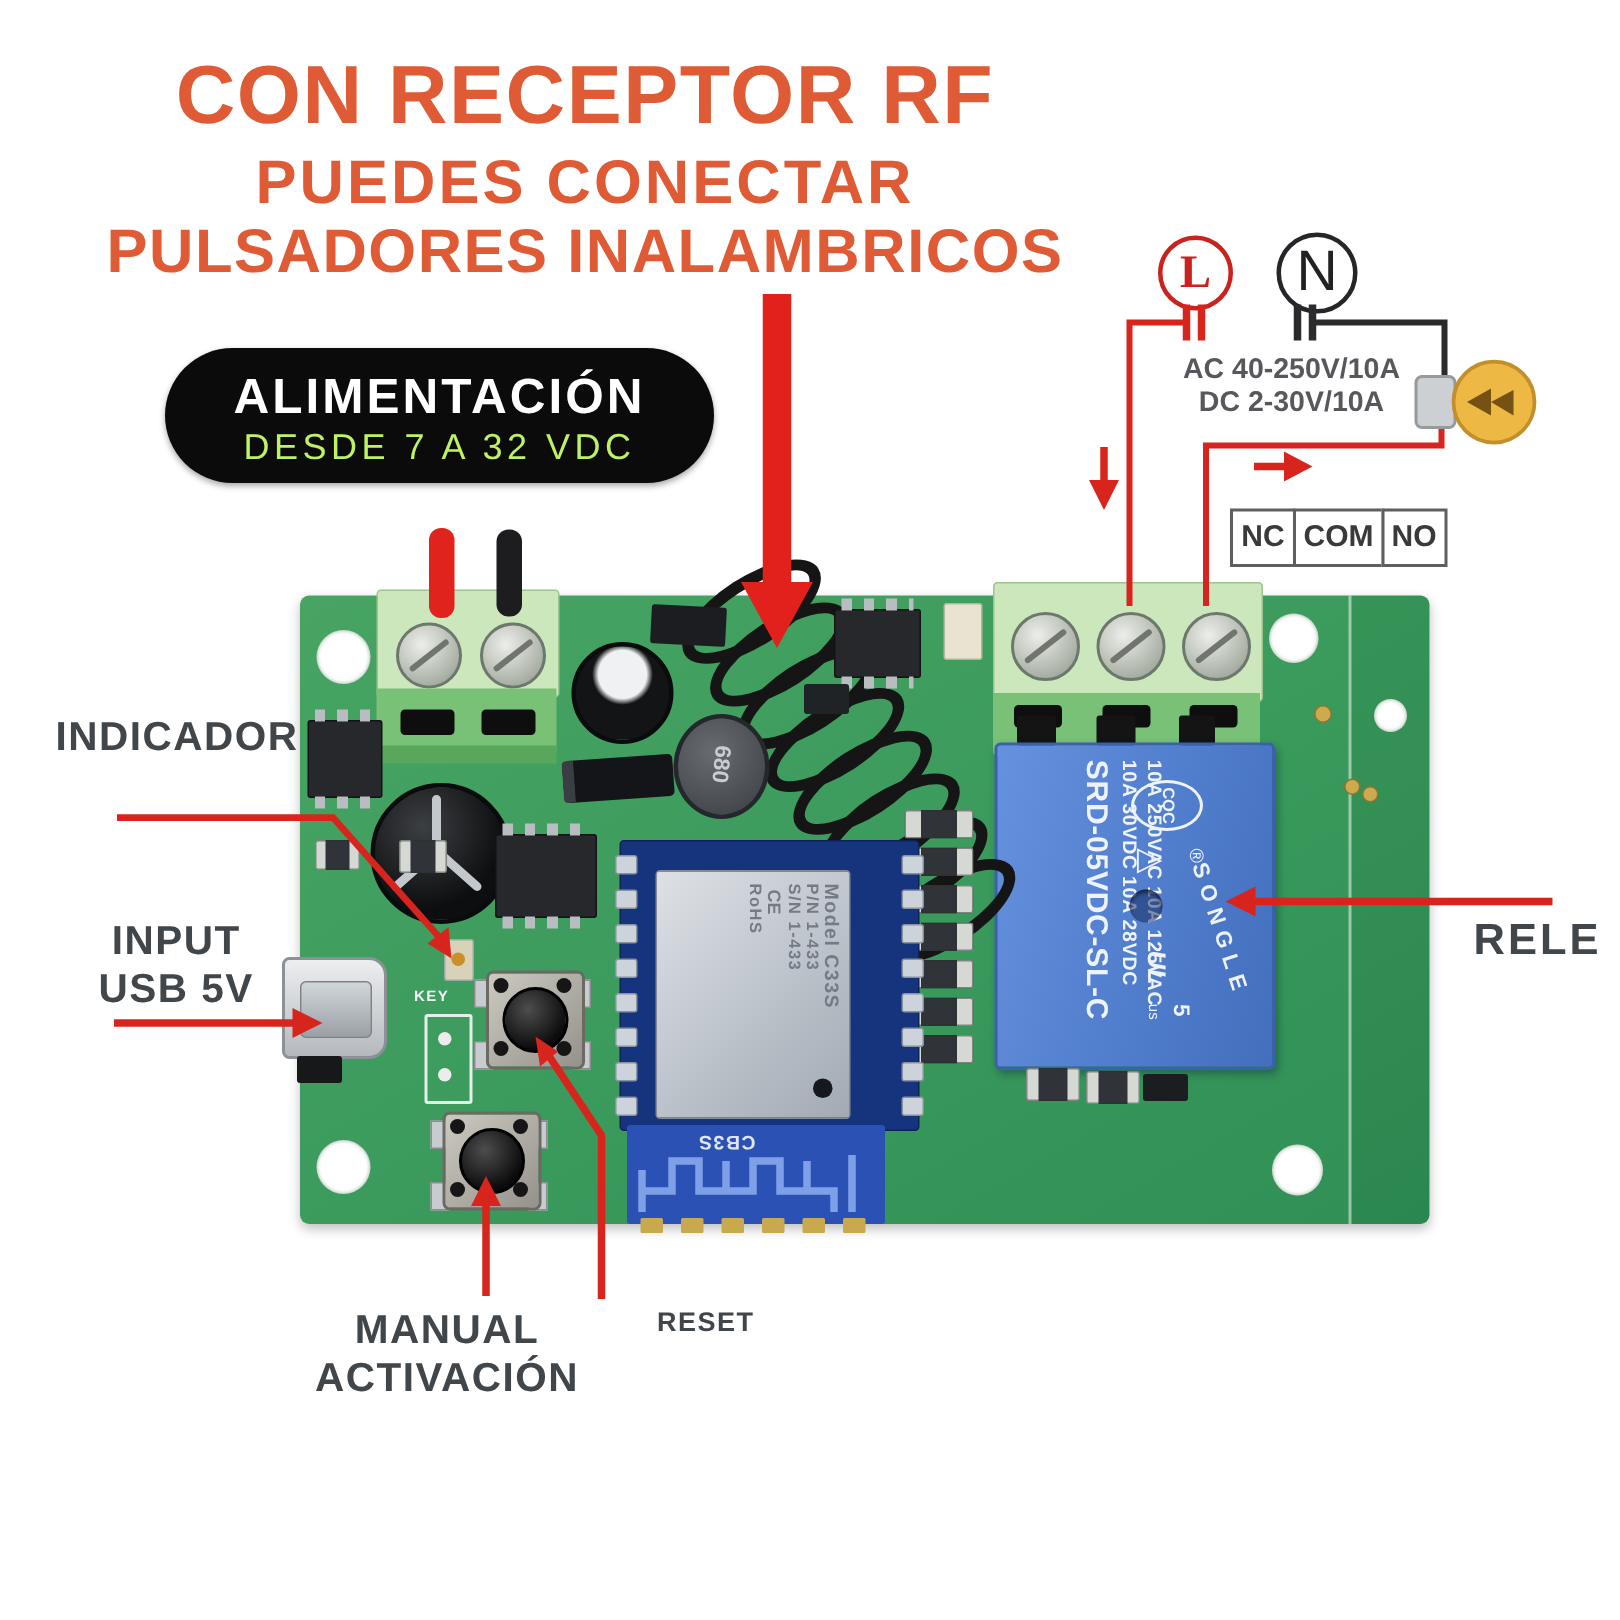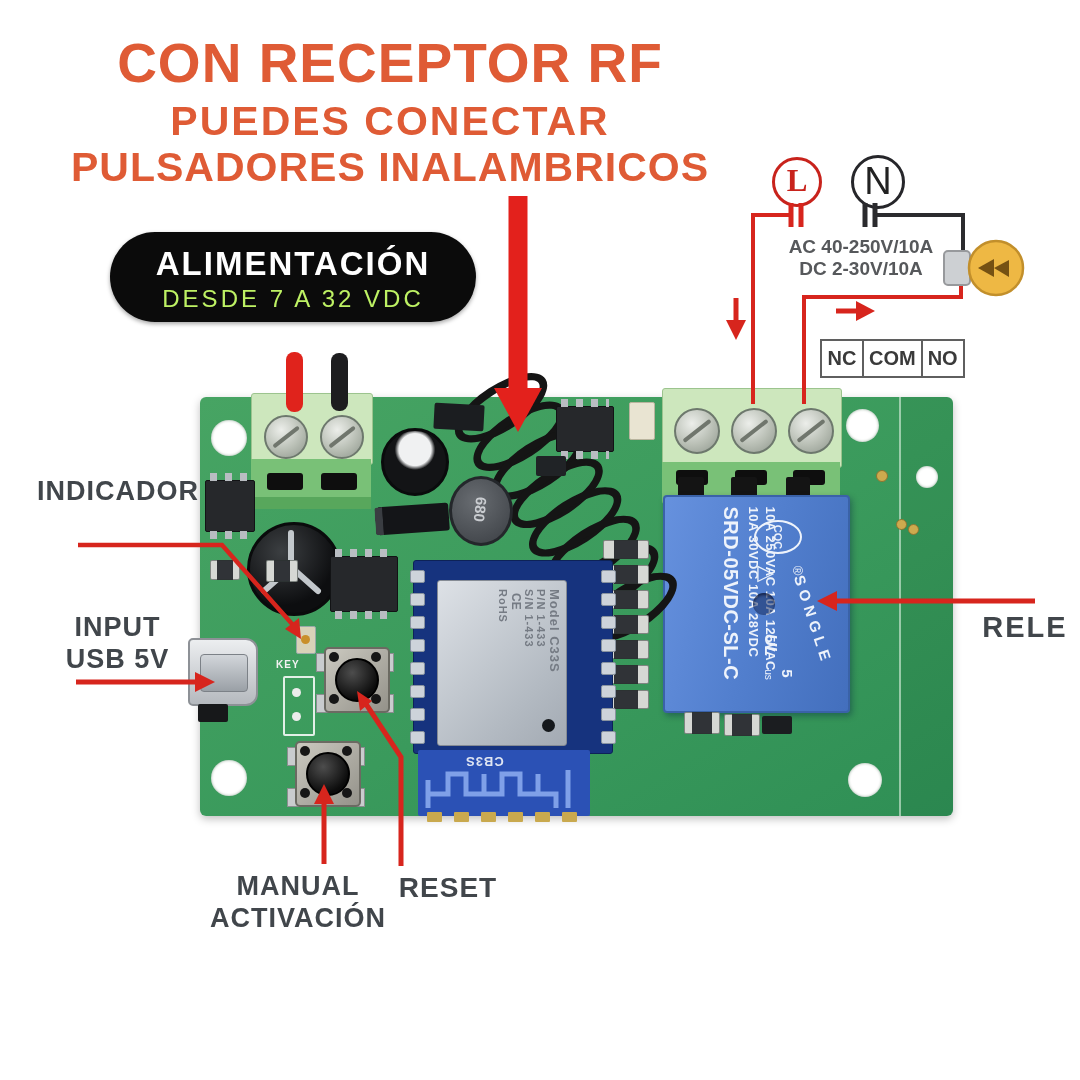--- a/index.html
+++ b/index.html
@@ -17,21 +17,21 @@
   .badge{left:110px;top:232px;width:366px;height:90px;background:#0b0b0b;border-radius:46px;
          color:#fff;text-align:center;box-shadow:0 2px 4px rgba(0,0,0,.35);}
   .badge .bt{font-size:33px;font-weight:700;letter-spacing:2px;margin-top:13px;}
   .badge .bs{font-size:24px;font-weight:500;letter-spacing:3px;color:#bef264;margin-top:2px;}
 
   
   .callout{color:#41464b;font-weight:700;text-align:center;line-height:1.18;}
   .lbl-wifi{left:18px;top:476px;width:200px;font-size:27px;letter-spacing:1px;}
   .lbl-usb{left:30px;top:612px;width:175px;font-size:27px;letter-spacing:1px;}
   .lbl-manual{left:198px;top:871px;width:200px;font-size:27px;letter-spacing:1px;}
-  .lbl-reset{left:393px;top:871px;width:110px;font-size:28px;letter-spacing:1px;text-align:center;}
+  .lbl-reset{left:393px;top:871px;width:110px;font-size:18px;letter-spacing:1px;text-align:right;}
   .lbl-rele{left:980px;top:610px;width:90px;font-size:29px;letter-spacing:2px;text-align:center;}
 
   
   .sym{width:44px;height:44px;border-radius:50%;text-align:center;}
   .sym-l{left:772px;top:157px;border:3px solid #c8231c;color:#c8231c;
          font-family:"Liberation Serif",serif;font-size:31px;font-weight:700;line-height:42px;}
   .sym-n{left:851px;top:155px;width:48px;height:48px;border:3px solid #26262a;color:#222;
          font-size:38px;font-weight:500;line-height:46px;}
   .ratings{left:775px;top:236px;width:172px;text-align:center;color:#56585b;
            font-size:19px;font-weight:700;line-height:22px;}

